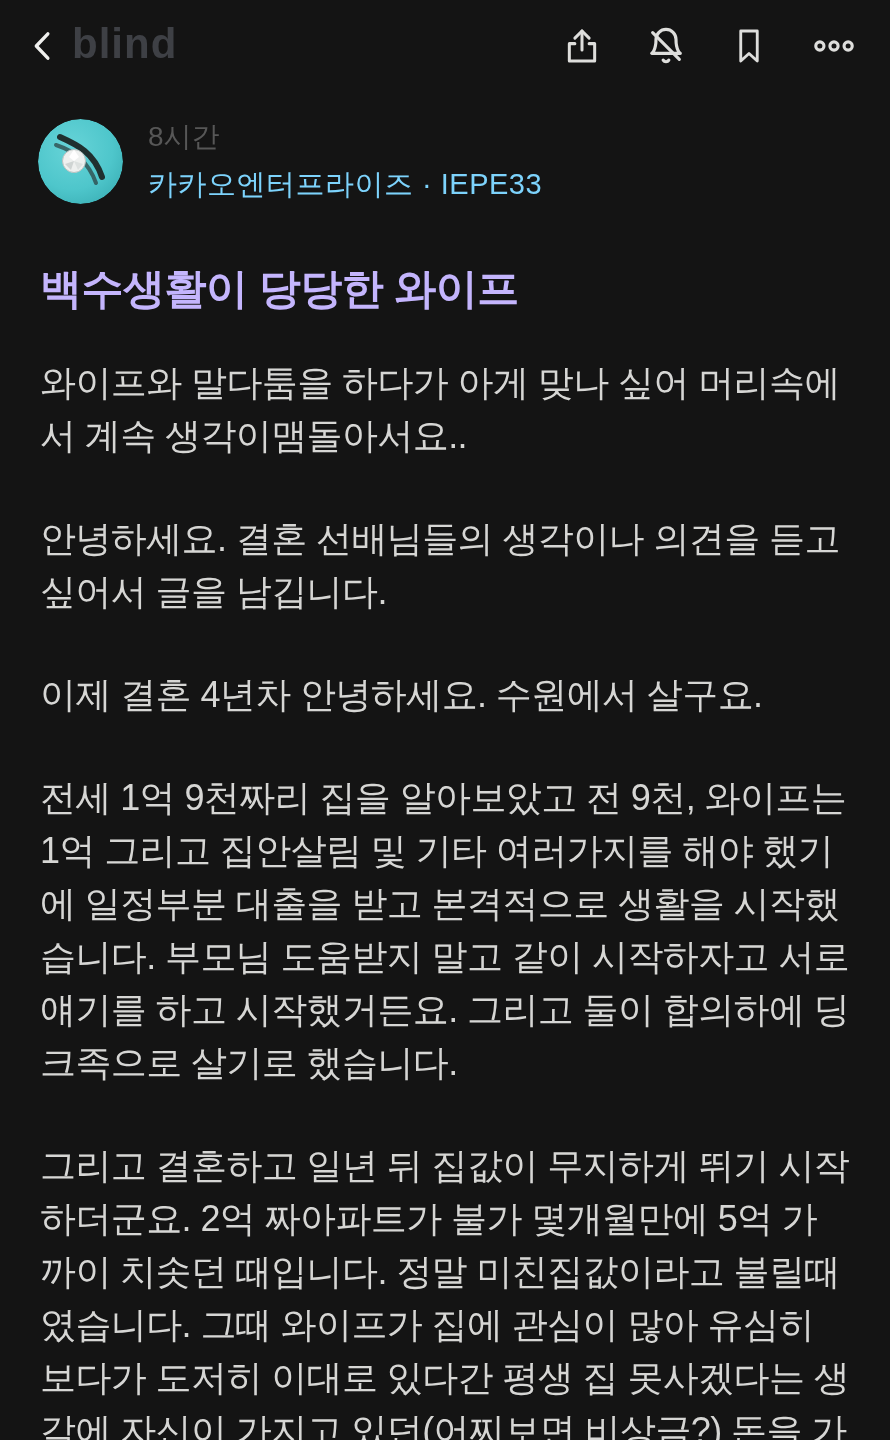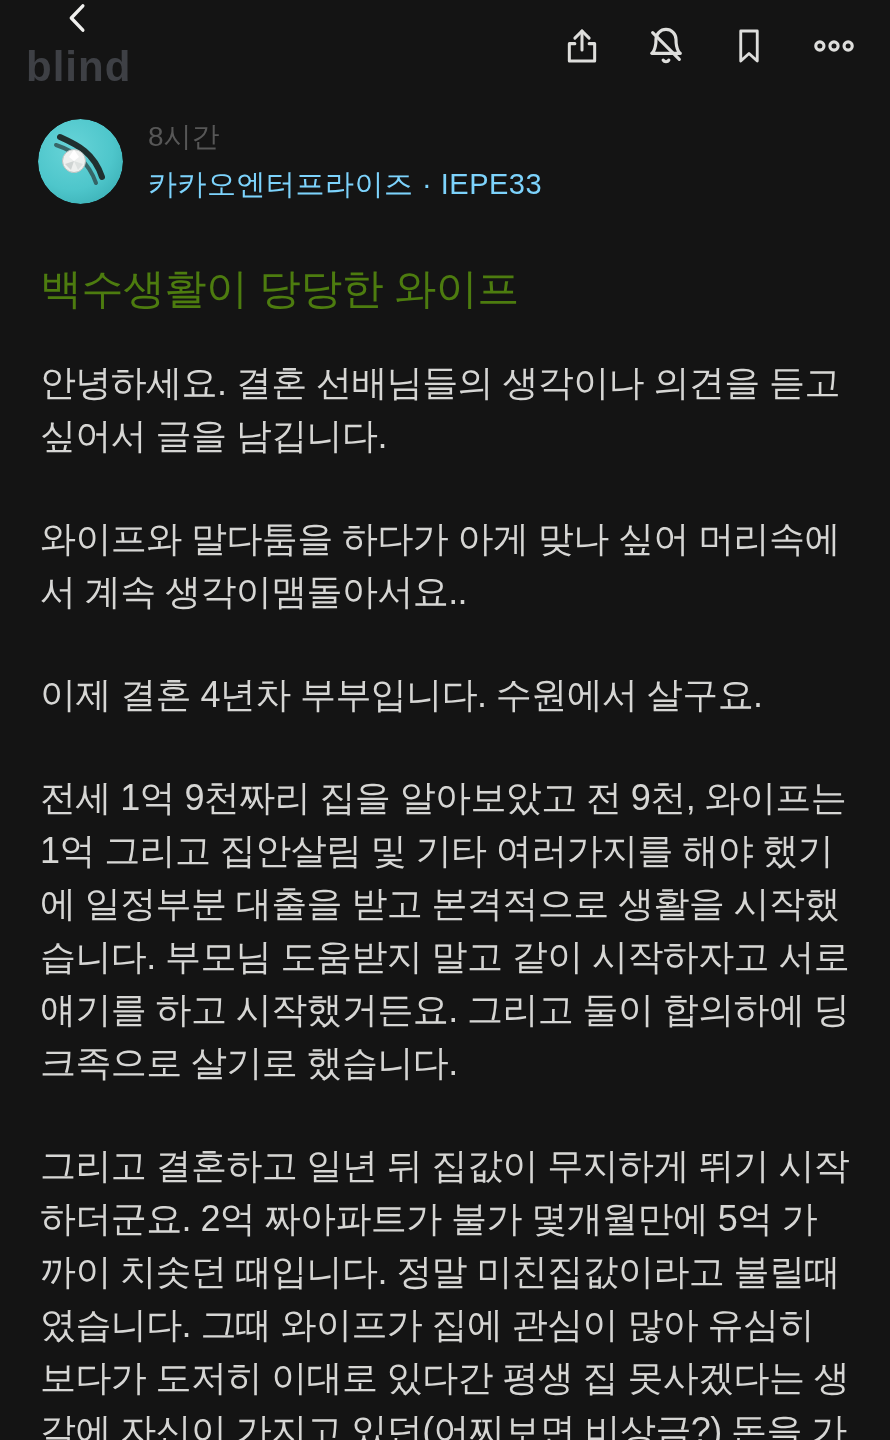--- a/index.html
+++ b/index.html
@@ -19,21 +19,21 @@
   }
 
   
   .topbar {
     display: flex;
     align-items: center;
     justify-content: space-between;
     height: 92px;
     padding: 0 34px 0 26px;
   }
-  .topbar-left { display: flex; align-items: center; gap: 10px; flex-direction: column; }
+  .topbar-left { display: flex; align-items: center; gap: 10px; }
   .icon-btn {
     background: none;
     border: none;
     padding: 0;
     display: flex;
     align-items: center;
     justify-content: center;
     cursor: pointer;
   }
   .logo {
@@ -63,23 +63,23 @@
   .meta { display: flex; flex-direction: column; gap: 9px; }
   .meta-top { display: flex; align-items: baseline; gap: 16px; }
   .category { font-size: 31px; font-weight: 700; color: #f4f4f2; }
   .time { font-size: 28px; color: #575757; }
   .company { font-size: 29px; color: #7dd3fc; letter-spacing: 0.5px; }
 
   
   .title {
     margin: 58px 40px 0 40px;
     font-size: 42px;
-    font-weight: 400;
+    font-weight: 700;
     letter-spacing: -0.5px;
-    color: #4d7c0f;
+    color: #c4b5fd;
     line-height: 1.25;
   }
 
   
   .body {
     margin: 40px 38px 0 40px;
     font-size: 36px;
     line-height: 53px;
     color: #d6d6d4;
     word-break: break-all;
@@ -167,20 +167,20 @@
       <div class="meta-top">
         <span class="time">8시간</span>
       </div>
       <div class="company">카카오엔터프라이즈 · IEPE33</div>
     </div>
   </section>
 
   <h1 class="title">백수생활이 당당한 와이프</h1>
 
   <div class="body">
+      <p>와이프와 말다툼을 하다가 아게 맞나 싶어 머리속에서 계속 생각이맴돌아서요..</p>
       <p>안녕하세요. 결혼 선배님들의 생각이나 의견을 듣고싶어서 글을 남깁니다.</p>
-      <p>와이프와 말다툼을 하다가 아게 맞나 싶어 머리속에서 계속 생각이맴돌아서요..</p>
-      <p>이제 결혼 4년차 부부입니다. 수원에서 살구요.</p>
+      <p>이제 결혼 4년차 안녕하세요. 수원에서 살구요.</p>
       <p>전세 1억 9천짜리 집을 알아보았고 전 9천, 와이프는 1억 그리고 집안살림 및 기타 여러가지를 해야 했기에 일정부분 대출을 받고 본격적으로 생활을 시작했습니다. 부모님 도움받지 말고 같이 시작하자고 서로 얘기를 하고 시작했거든요. 그리고 둘이 합의하에 딩크족으로 살기로 했습니다.</p>
       <p>그리고 결혼하고 일년 뒤 집값이 무지하게 뛰기 시작하더군요. 2억 짜아파트가 불가 몇개월만에 5억 가까이 치솟던 때입니다. 정말 미친집값이라고 불릴때였습니다. 그때 와이프가 집에 관심이 많아 유심히 보다가 도저히 이대로 있다간 평생 집 못사겠다는 생각에 자신이 가지고 있던(어찌보면 비상금?) 돈을 가지고 아파트 매매를 하였습니다. 운이 좋아 2억 5천짜리를 샀는데 몇개월 후 5억 가까이 뛰었습니다. 와이프의 혜안이 정말 발휘하던 순간이었죠.</p>
     </div>
 
 </div>
 
 </body></html>

